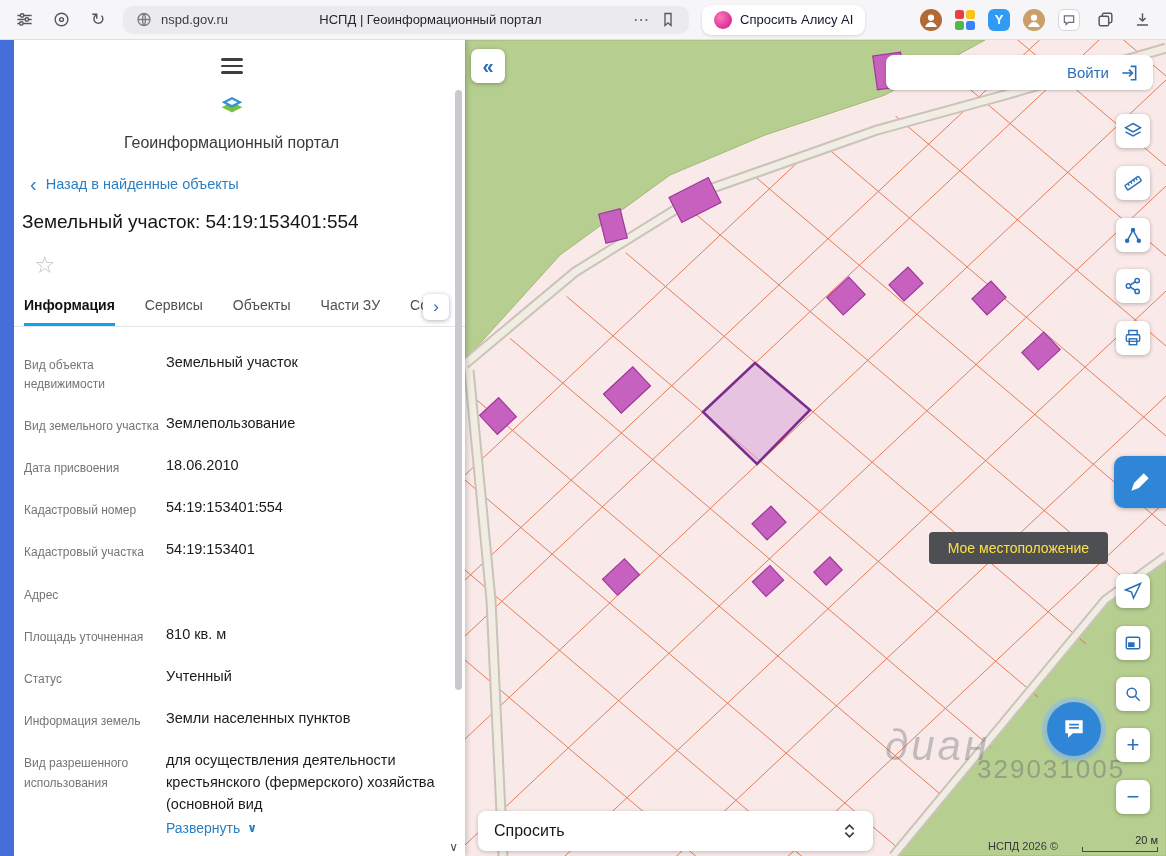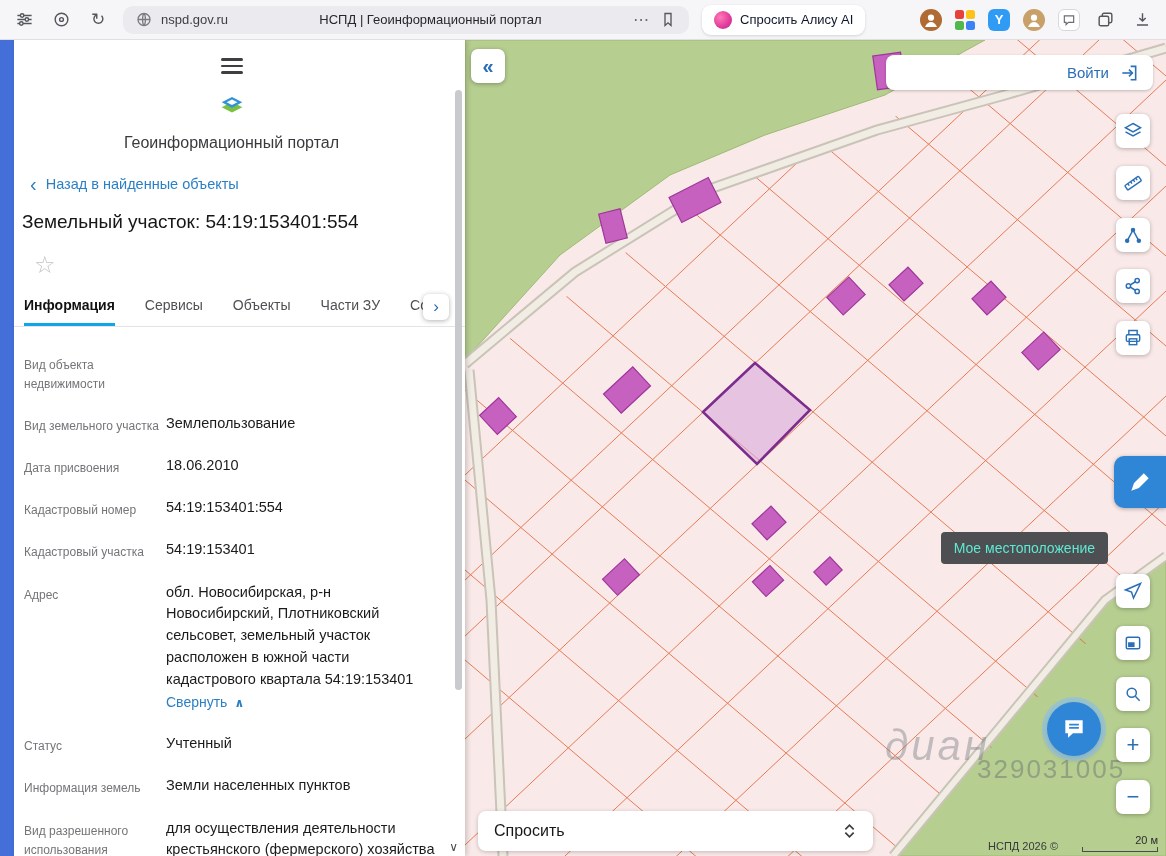--- a/index.html
+++ b/index.html
@@ -92,22 +92,22 @@
     color:#2a6fb7; cursor:pointer; font-size:20px; }
   .map-btn svg { width:20px; height:20px; }
   .rb1{top:74px}.rb2{top:126px}.rb3{top:178px}.rb4{top:229px}.rb5{top:281px}
   .nb1{top:534px}.nb2{top:586px}.nb3{top:637px}.nb4{top:688px;font-size:22px;color:#2a6fb7}.nb5{top:740px;font-size:22px;color:#2a6fb7}
 
   .pen-btn { position:absolute; right:0; top:416px; width:52px; height:52px; background:#2f86d6;
     border-radius:10px 0 0 10px; display:flex; align-items:center; justify-content:center;
     box-shadow:0 1px 4px rgba(0,0,0,.3); cursor:pointer; }
   .pen-btn svg { width:26px; height:26px; }
 
-  .tooltip { position:absolute; right:58px; top:492px; background:#4d4f52; color:#5eead4; font-size:14px;
-    padding:8px 13px; border-radius:4px; white-space:nowrap; }
+  .tooltip { position:absolute; right:58px; top:492px; background:#4d4f52; color:#fde047; font-size:14px;
+    padding:8px 19px; border-radius:4px; white-space:nowrap; }
 
   .chat-btn { position:absolute; left:582px; top:662px; width:54px; height:54px; border-radius:50%;
     background:#2f86d6; display:flex; align-items:center; justify-content:center;
     box-shadow:0 0 0 5px rgba(140,190,235,.65), 0 2px 6px rgba(0,0,0,.3); cursor:pointer; }
   .chat-btn svg { width:26px; height:26px; }
 
   .legend-bar { position:absolute; left:13px; top:771px; width:395px; height:40px; background:#fff;
     border-radius:8px; box-shadow:0 1px 4px rgba(0,0,0,.22); display:flex; align-items:center;
     padding:0 16px; cursor:pointer; }
   .legend-label { font-size:16px; color:#17171a; }
@@ -243,48 +243,44 @@
         <span class="tab">Части ЗУ</span>
         <span class="tab">Соста</span>
 
       </div>
       <span class="tab-scroll-btn">›</span>
     </div>
 
     <div class="fields">
       <div class="row">
         <div class="row-label">Вид объекта недвижимости</div>
+        <div class="row-value">Земельный участок</div>
       </div>
       <div class="row">
         <div class="row-label">Вид земельного участка</div>
         <div class="row-value">Землепользование</div>
       </div>
       <div class="row">
         <div class="row-label">Дата присвоения</div>
         <div class="row-value">18.06.2010</div>
       </div>
       <div class="row">
         <div class="row-label">Кадастровый номер</div>
         <div class="row-value">54:19:153401:554</div>
       </div>
       <div class="row">
         <div class="row-label">Кадастровый участка</div>
         <div class="row-value">54:19:153401</div>
       </div>
       <div class="row">
         <div class="row-label">Адрес</div>
-        <div class="row-value">
-          <span>обл. Новосибирская, р-н Новосибирский, Плотниковский сельсовет, земельный участок расположен в южной части кадастрового квартала 54:19:153401</span>
-          <div class="toggle-line">
-            <a class="toggle-link">
-              <span>Свернуть</span>
-              <span class="caret">∧</span>
-            </a>
-          </div>
-        </div>
+      </div>
+      <div class="row">
+        <div class="row-label">Площадь уточненная</div>
+        <div class="row-value">810 кв. м</div>
       </div>
       <div class="row">
         <div class="row-label">Статус</div>
         <div class="row-value">Учтенный</div>
       </div>
       <div class="row">
         <div class="row-label">Информация земель</div>
         <div class="row-value">Земли населенных пунктов</div>
       </div>
       <div class="row">

